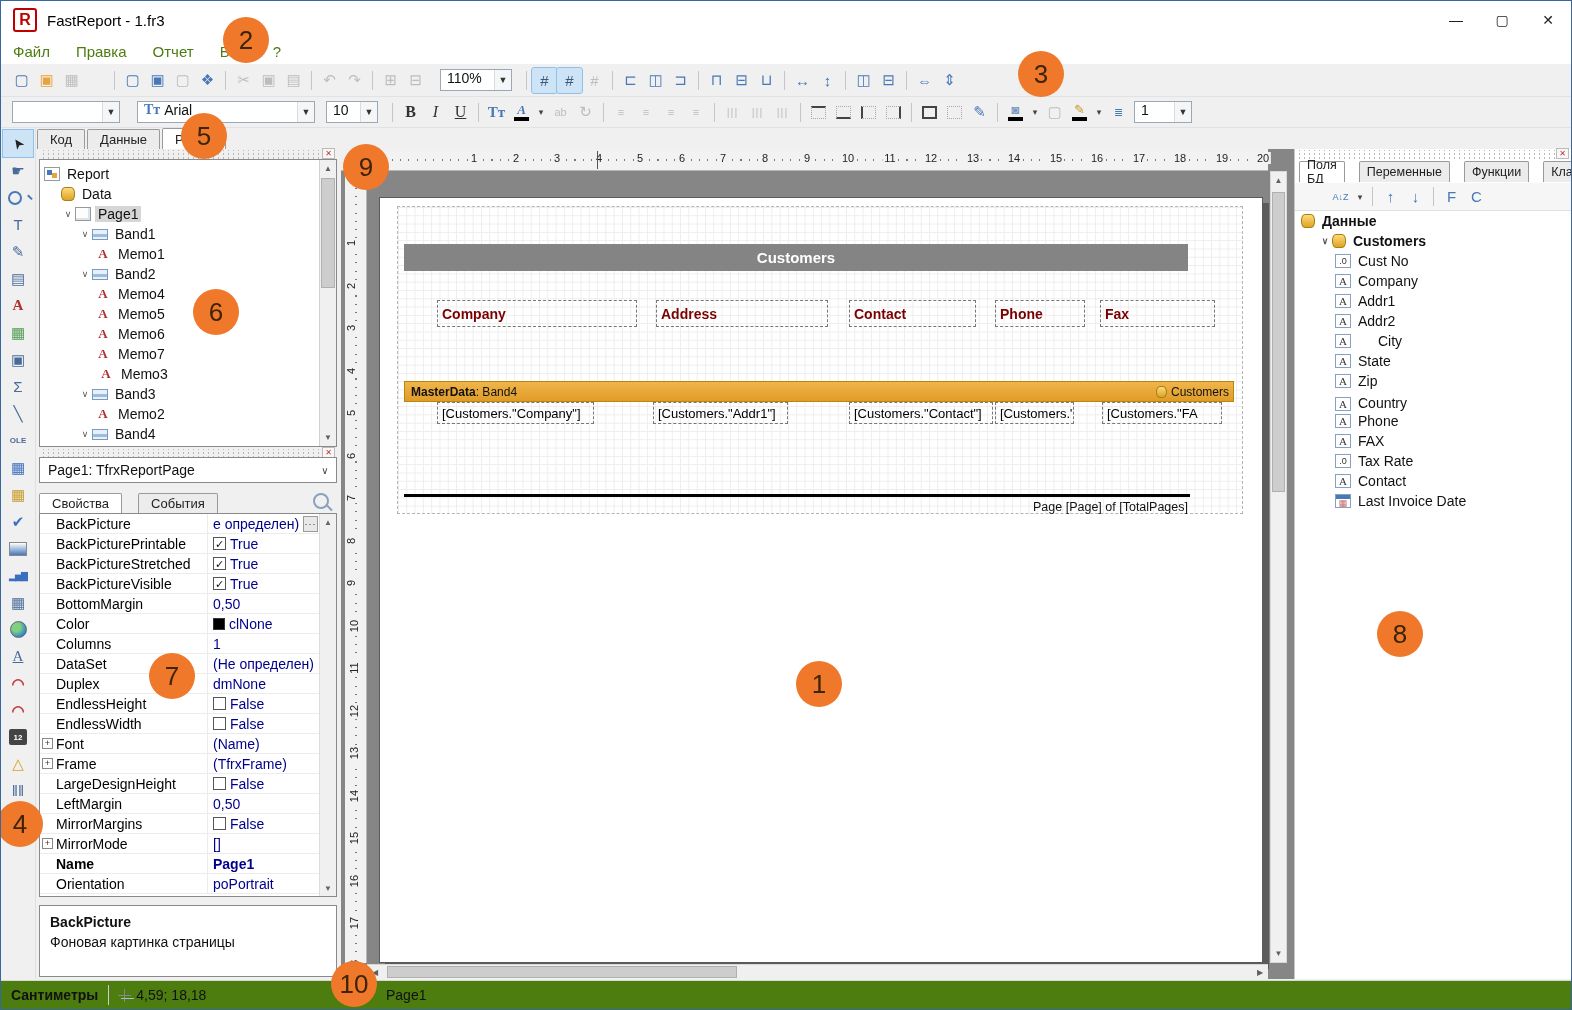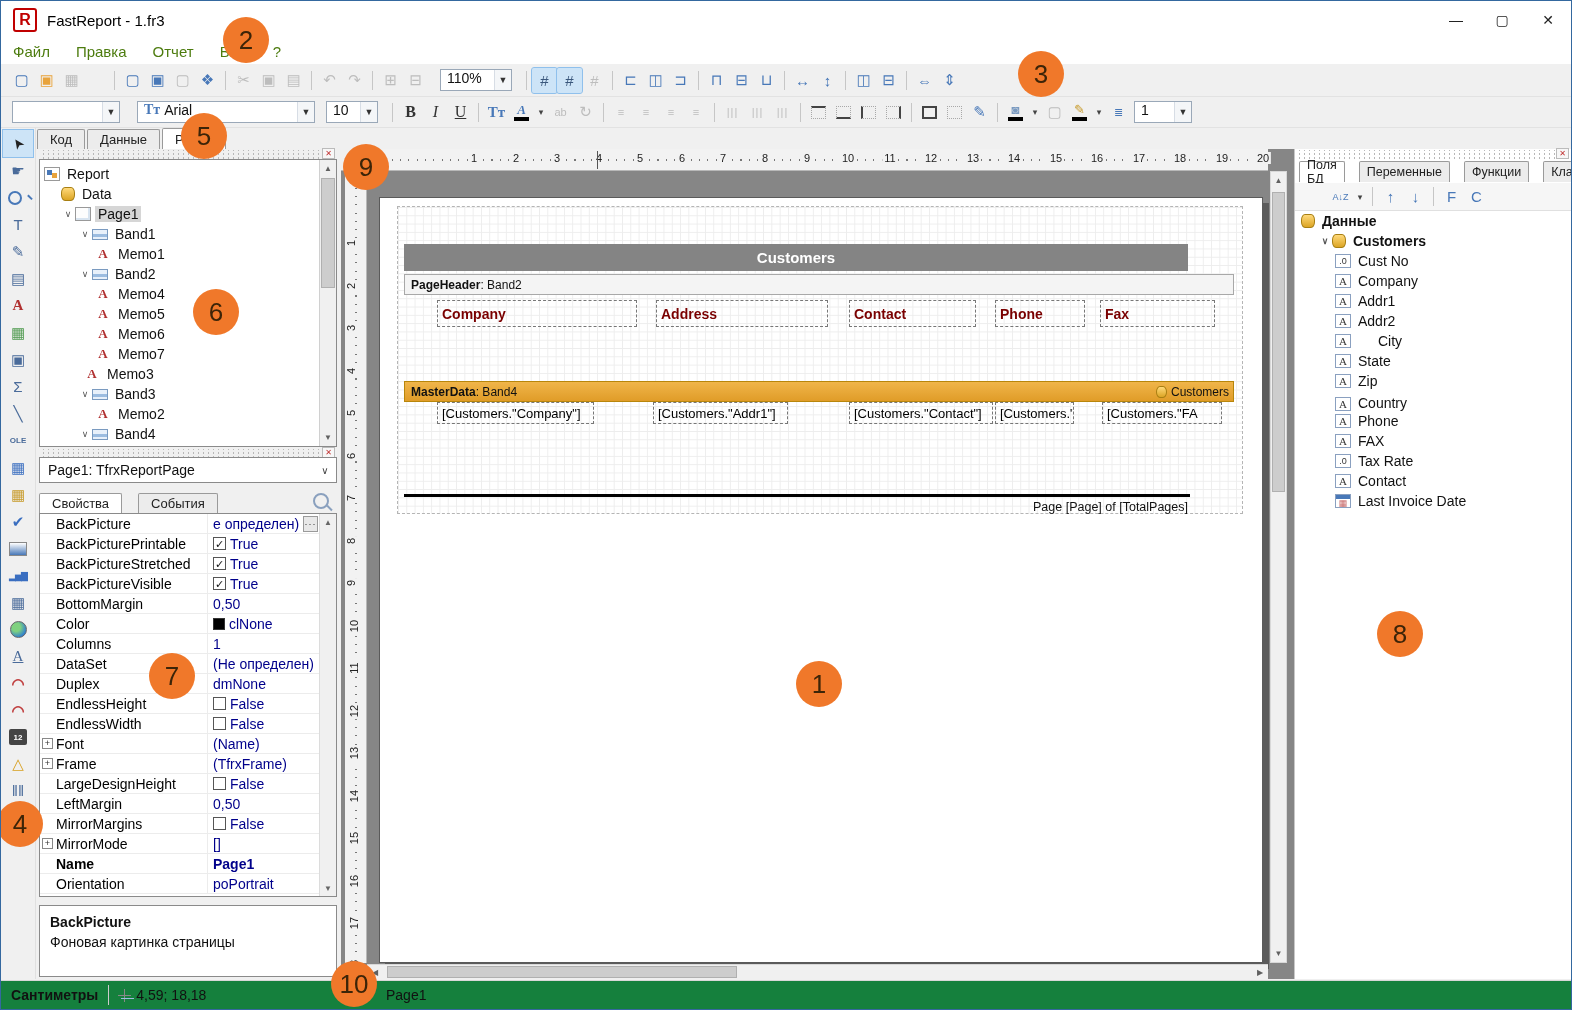--- a/index.html
+++ b/index.html
@@ -156,21 +156,21 @@
 
   
   .rightpanel { position:absolute; right:0; top:148px; width:277px; bottom:30px; background:#fff; border-left:1px solid #c8c8c8; }
   .rp-grip { position:absolute; left:0; right:0; top:0; }
   .dbtabs { position:absolute; left:4px; top:12px; display:flex; gap:14px; align-items:flex-start; }
   .dbtabs .ptab { font-size:12.5px; padding:0 7px; height:21px; }
   .dbtoolbar { position:absolute; left:0; right:0; top:34px; height:28px; background:#f6f6f6; border-bottom:1px solid #e0e0e0; display:flex; align-items:center; padding-left:8px; }
   .dbtree { position:absolute; left:2px; right:2px; top:62px; bottom:2px; overflow:hidden; }
 
   
-  .statusbar { position:absolute; left:0; bottom:0; width:100%; height:29px; background:#15803d; border-top:1px solid #d8d8d8; display:flex; align-items:center; font-size:14px; }
+  .statusbar { position:absolute; left:0; bottom:0; width:100%; height:29px; background:#4d7c0f; border-top:1px solid #d8d8d8; display:flex; align-items:center; font-size:14px; }
   .sb-sec { display:flex; align-items:center; height:100%; padding:0 10px; position:relative; }
   .sb-sep::before { content:""; position:absolute; left:0; top:4px; bottom:4px; width:1px; background:#cccccc; }
   .coordicon { width:13px; height:13px; margin-right:5px; position:relative; }
   .coordicon::before { content:""; position:absolute; left:6px; top:0; bottom:0; width:1px; background:#888; }
   .coordicon::after { content:""; position:absolute; top:6px; left:0; right:0; height:1px; background:#888; box-shadow:3px 3px 0 0 #9cbce0; }
   .sb-units { font-weight:bold; }
   .sb-page { position:absolute; left:385px; }
 
   
   .ann { position:absolute; width:46px; height:46px; border-radius:50%; background:#f0782a; color:#3c2408; font-size:26px; display:flex; align-items:center; justify-content:center; z-index:50; }
@@ -545,21 +545,21 @@
           <span class="tic ic-memo"></span>
           <span class="lbl">Memo6</span>
         </div>
 
         <div class="trow" style="padding-left: 55px;">
 
           <span class="tic ic-memo"></span>
           <span class="lbl">Memo7</span>
         </div>
 
-        <div class="trow" style="padding-left: 44px;">
+        <div class="trow" style="padding-left: 58px;">
 
           <span class="tic ic-memo"></span>
           <span class="lbl">Memo3</span>
         </div>
 
         <div class="trow" style="padding-left: 38px;">
           <span class="chev">∨</span>
 
           <span class="tic ic-band"></span>
           <span class="lbl">Band3</span>
@@ -872,24 +872,20 @@
     <span>
       
     <span class="vnum" style="top: 66px;">1</span><span class="vnum" style="top: 109px;">2</span><span class="vnum" style="top: 151px;">3</span><span class="vnum" style="top: 194px;">4</span><span class="vnum" style="top: 236px;">5</span><span class="vnum" style="top: 279px;">6</span><span class="vnum" style="top: 321px;">7</span><span class="vnum" style="top: 364px;">8</span><span class="vnum" style="top: 406px;">9</span><span class="vnum" style="top: 449px;">10</span><span class="vnum" style="top: 491px;">11</span><span class="vnum" style="top: 534px;">12</span><span class="vnum" style="top: 576px;">13</span><span class="vnum" style="top: 619px;">14</span><span class="vnum" style="top: 661px;">15</span><span class="vnum" style="top: 704px;">16</span><span class="vnum" style="top: 746px;">17</span><span class="vnum" style="top: 789px;">18</span></span>
   </div>
 
   <div class="page">
     <div class="workspace">
 
       <div class="titlememo">Customers</div>
 
-      <div class="bandhdr" style="top:67px;">
-        <span class="bt">PageHeader</span>
-        <span>: Band2</span>
-      </div>
       <div class="memorow" style="top:93px;height:27px;">
 
       <div class="memo hm" style="left: 33px; width: 200px;">
             <span>Company</span>
           </div>
           <div class="memo hm" style="left: 252px; width: 172px;">
             <span>Address</span>
           </div>
           <div class="memo hm" style="left: 445px; width: 127px;">
             <span>Contact</span>

